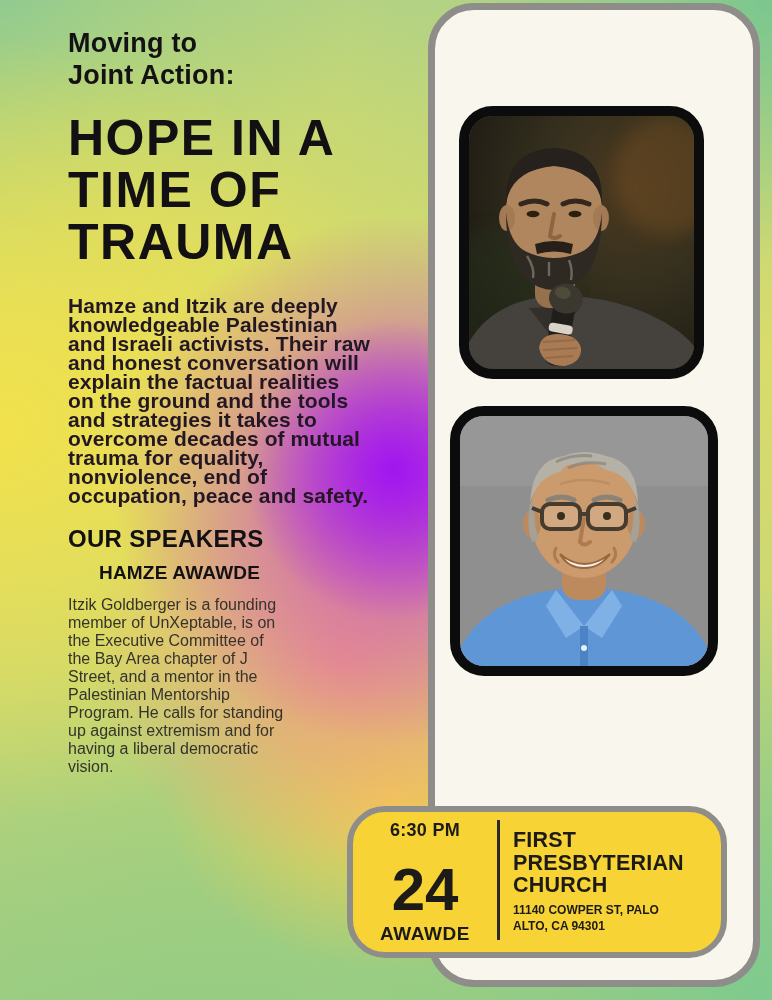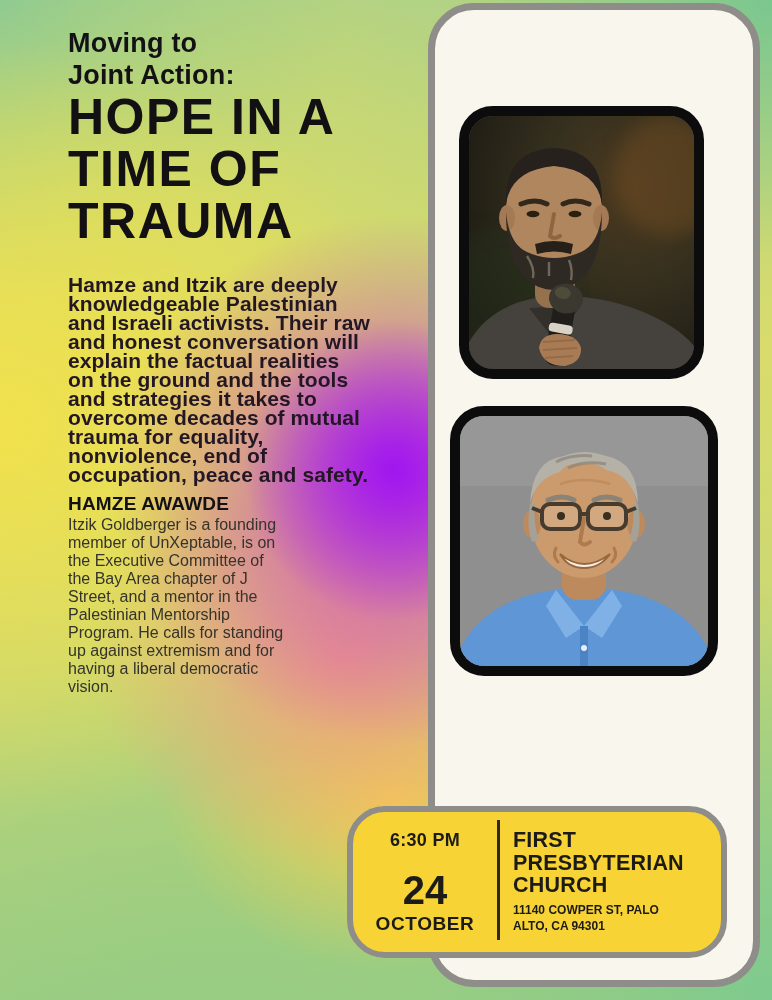--- a/index.html
+++ b/index.html
@@ -36,20 +36,21 @@
   }
   .kicker {
     font-size: 27px;
     line-height: 32px;
     font-weight: 800;
     color: #131114;
     white-space: pre-line;
     letter-spacing: 0.2px;
   }
   .title {
+    margin-top: 21px;
     font-size: 50px;
     line-height: 52px;
     font-weight: 700;
     letter-spacing: 1.5px;
     color: #121013;
     white-space: pre-line;
   }
   .intro {
     margin-top: 28px;
     font-size: 21px;
@@ -67,35 +68,36 @@
     color: #121013;
     letter-spacing: 0.3px;
   }
   .speaker-name {
     margin-top: 9px;
     font-size: 19px;
     line-height: 22px;
     font-weight: 800;
     color: #131114;
     letter-spacing: 0.2px;
+    margin-left: 31px;
   }
   .speaker-name.second {
     margin-top: 13px;
     font-size: 17.5px;
     line-height: 20px;
   }
   .bio {
     margin-top: 8px;
     font-size: 16px;
     line-height: 18px;
     font-weight: 500;
     color: #35332c;
     white-space: pre-line;
   }
-  .bio.second { margin-top: 1px; }
+  .bio.second { margin-top: 12px; }
 
   
   .panel {
     position: absolute;
     left: 428px;
     top: 3px;
     width: 332px;
     height: 984px;
     background: #f9f6ee;
     border: 7px solid #8f8d89;
@@ -129,21 +131,21 @@
   }
   .event-date {
     width: 144px;
     display: flex;
     flex-direction: column;
     align-items: center;
     justify-content: center;
     color: #1d1b18;
   }
   .event-time { font-size: 18px; font-weight: 800; letter-spacing: 0.3px; }
-  .event-day  { font-size: 40px; font-weight: 700; line-height: 1.0; margin-top: 19px; }
+  .event-day  { font-size: 60px; font-weight: 700; line-height: 1.0; margin-top: 19px; }
   .event-month{ font-size: 19px; font-weight: 800; letter-spacing: 0.6px; margin-top: 3px; }
   .event-divider {
     width: 3px;
     background: #2d2a25;
     align-self: stretch;
     margin: 8px 0 12px 0;
   }
   .event-venue {
     flex: 1;
     display: flex;
@@ -182,20 +184,21 @@
 knowledgeable Palestinian
 and Israeli activists. Their raw
 and honest conversation will
 explain the factual realities
 on the ground and the tools
 and strategies it takes to
 overcome decades of mutual
 trauma for equality,
 nonviolence, end of
 occupation, peace and safety.</p>
+    <h2 class="speakers-heading">OUR SPEAKERS</h2>
     <h3 class="speaker-name">HAMZE AWAWDE</h3>
     <p class="bio second">Itzik Goldberger is a founding
 member of UnXeptable, is on
 the Executive Committee of
 the Bay Area chapter of J
 Street, and a mentor in the
 Palestinian Mentorship
 Program. He calls for standing
 up against extremism and for
 having a liberal democratic
@@ -301,21 +304,21 @@
 
       <path d="M98 66 Q124 58 152 66 M100 74 Q124 67 150 74" stroke="#b5첩" stroke-width="0" fill="none"></path>
       <path d="M100 68 Q124 60 150 68" stroke="#b88655" stroke-width="2.5" fill="none" opacity="0.6"></path>
     </svg>
   </div>
 
   <div class="event-card">
     <div class="event-date">
       <div class="event-time">6:30 PM</div>
       <div class="event-day">24</div>
-      <div class="event-month">OCTOBER</div>
+      <div class="event-month">AWAWDE</div>
     </div>
     <div class="event-divider"></div>
     <div class="event-venue">
       <div class="venue-name">FIRST
 PRESBYTERIAN
 CHURCH</div>
       <div class="venue-address">11140 COWPER ST, PALO
 ALTO, CA 94301</div>
     </div>
   </div>

